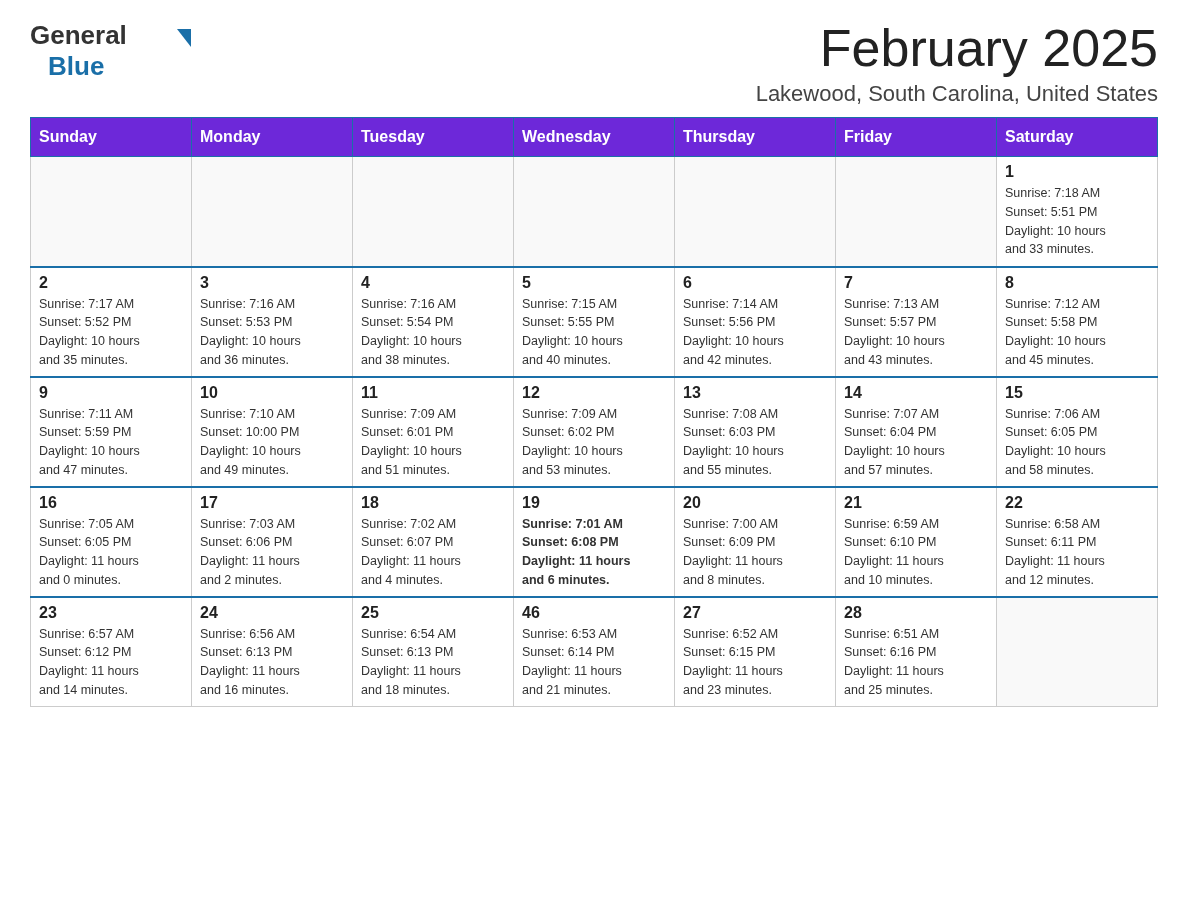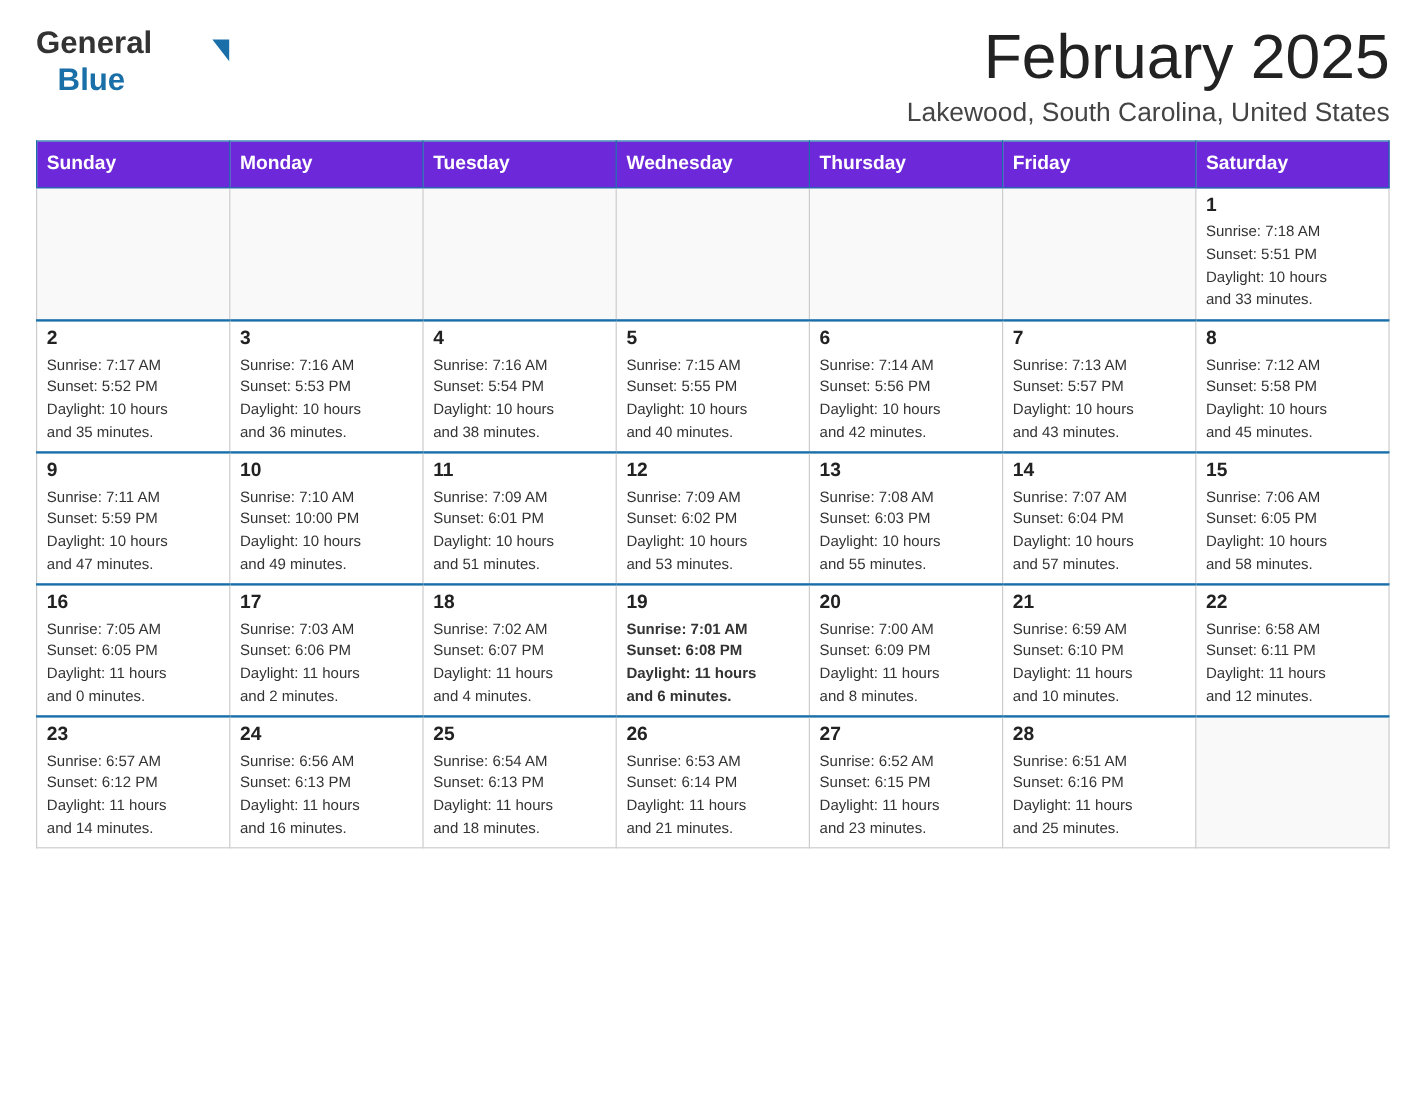--- a/index.html
+++ b/index.html
@@ -16,21 +16,21 @@
       align-items: flex-start;
       margin-bottom: 10px;
     }
     .logo {
       display: flex;
       flex-direction: column;
       align-items: flex-start;
     }
     .logo-top {
       display: flex;
-      align-items: flex-end;
+      align-items: center;
       gap: 48px;
     }
     .logo-general {
       font-size: 26px;
       font-weight: bold;
       color: #333;
     }
     .logo-arrow {
       width: 0;
       height: 0;
@@ -316,21 +316,21 @@
 and 16 minutes.</div>
         </td>
         <td>
           <span class="day-number">25</span>
           <div class="day-info" style="white-space: pre-line;">Sunrise: 6:54 AM
 Sunset: 6:13 PM
 Daylight: 11 hours
 and 18 minutes.</div>
         </td>
         <td>
-          <span class="day-number">26</span>
+          <span class="day-number">46</span>
           <div class="day-info" style="white-space: pre-line;">Sunrise: 6:53 AM
 Sunset: 6:14 PM
 Daylight: 11 hours
 and 21 minutes.</div>
         </td>
         <td>
           <span class="day-number">27</span>
           <div class="day-info" style="white-space: pre-line;">Sunrise: 6:52 AM
 Sunset: 6:15 PM
 Daylight: 11 hours

